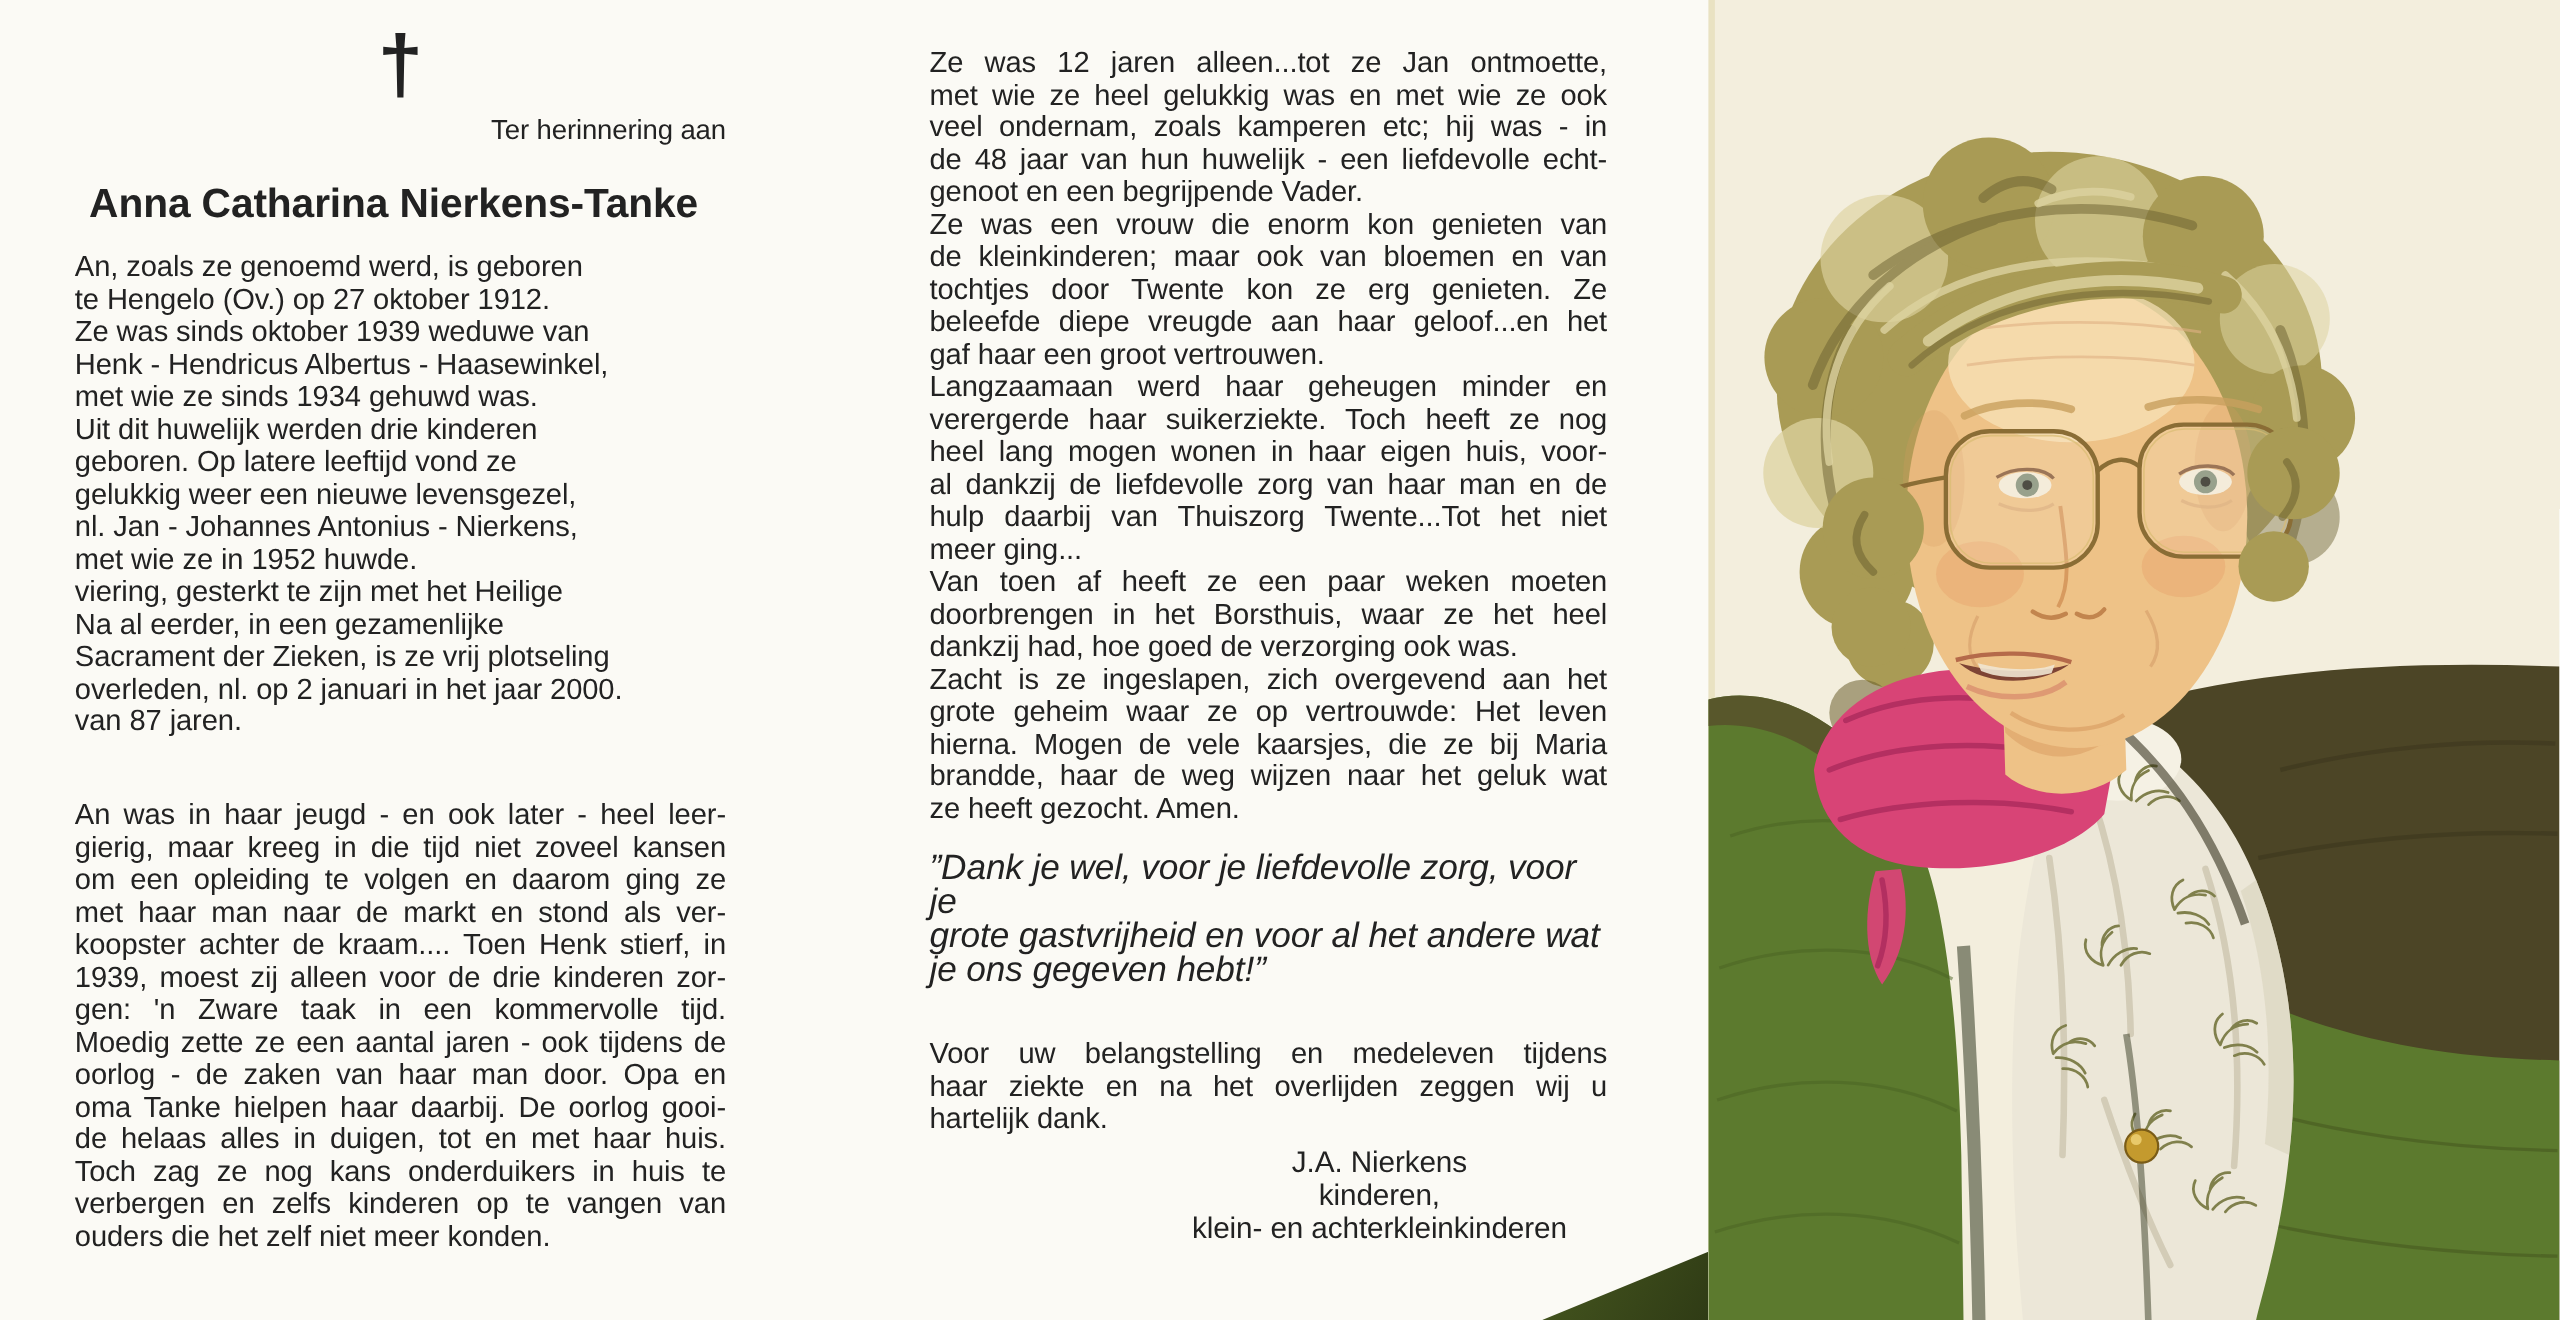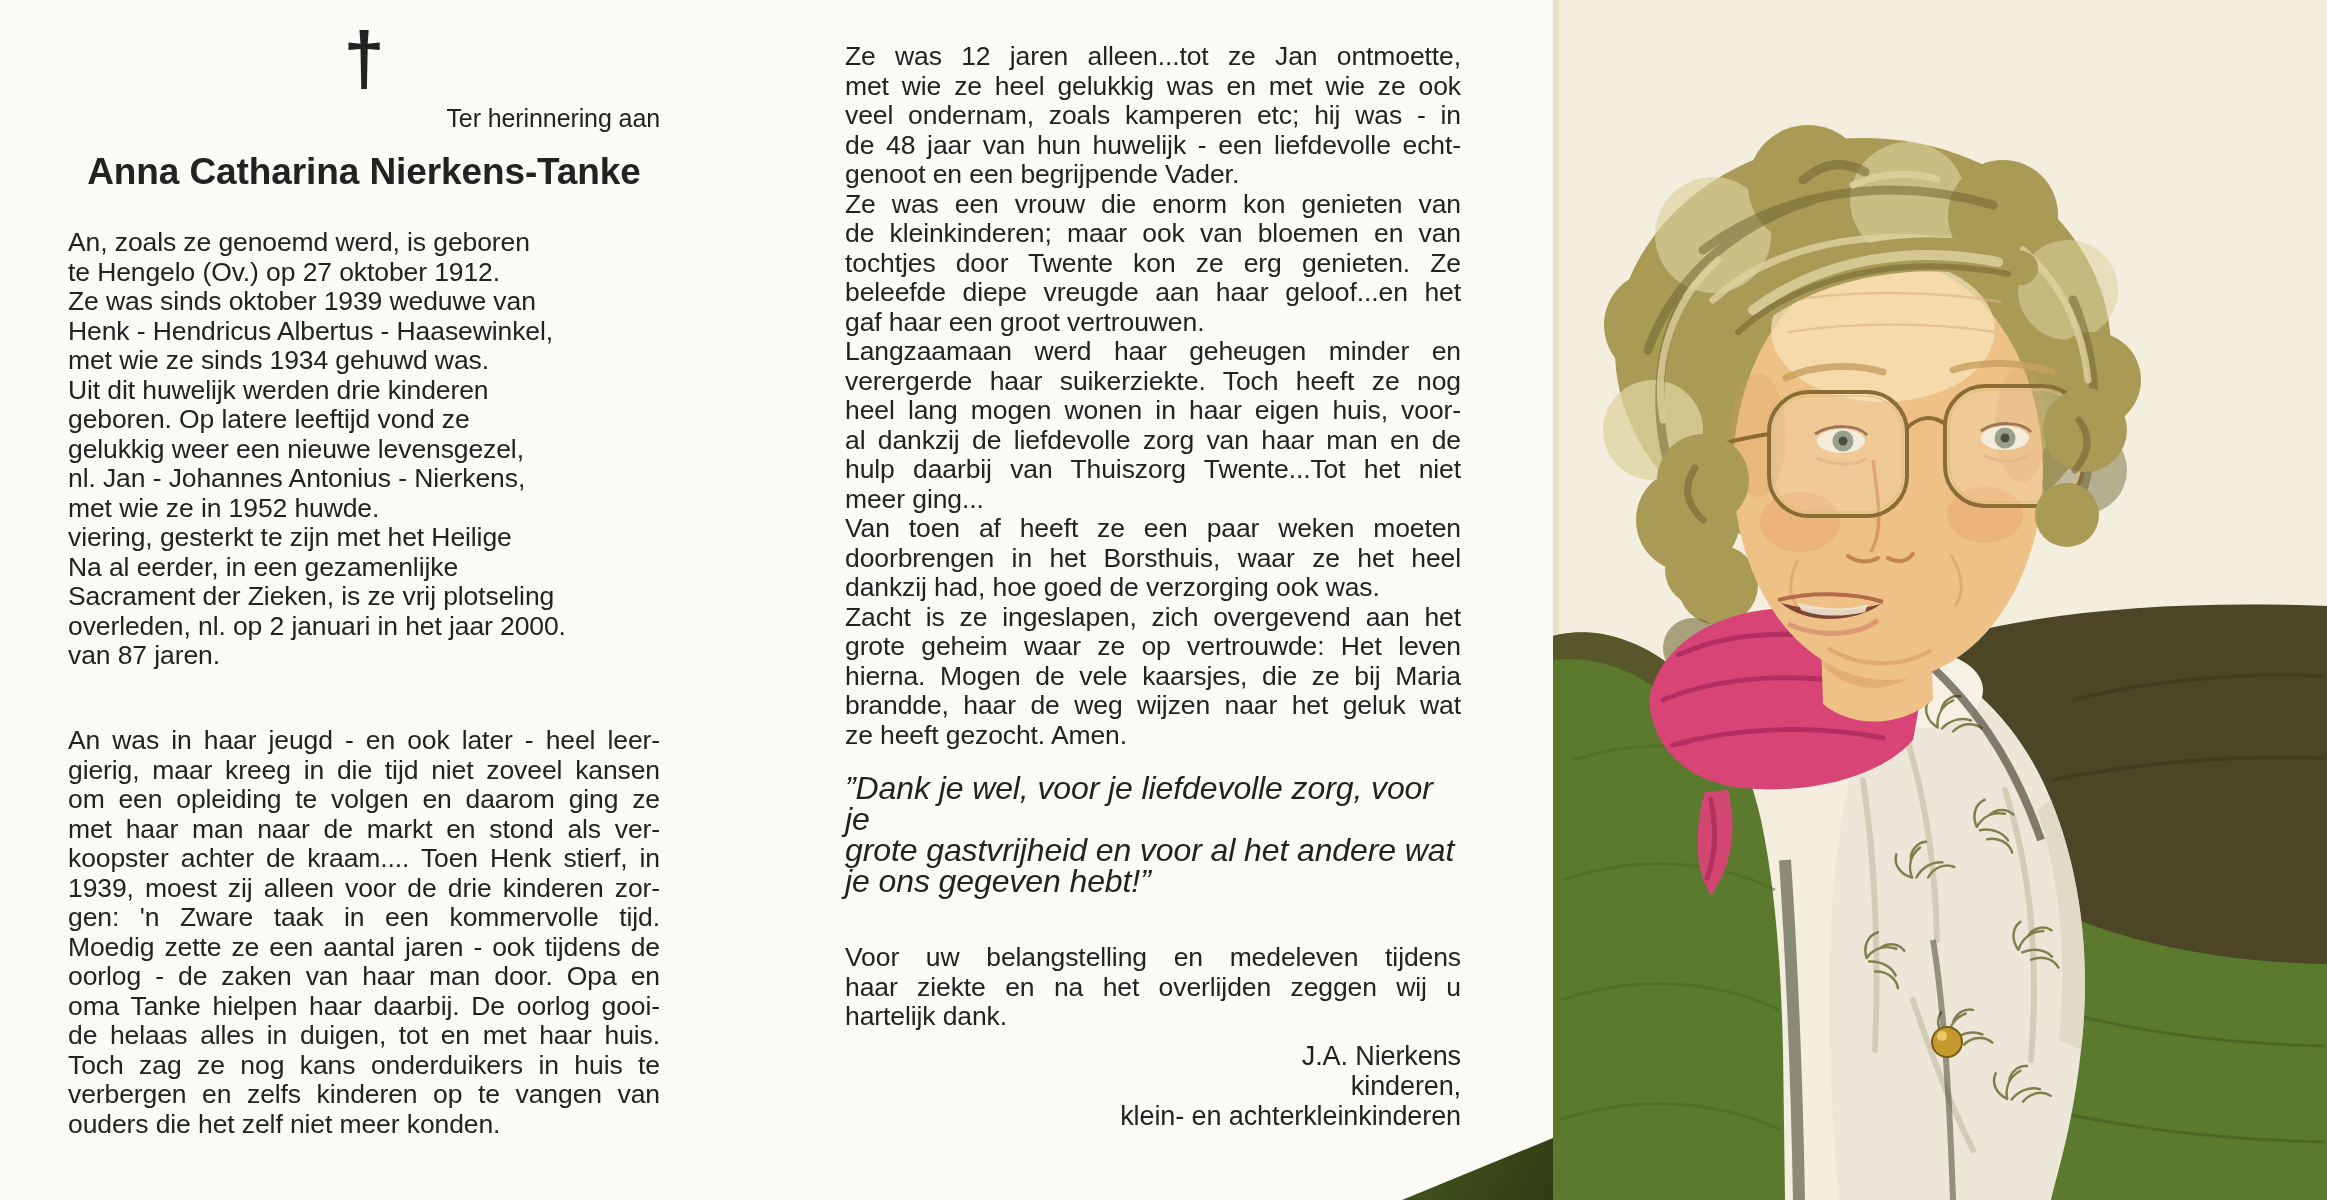--- a/index.html
+++ b/index.html
@@ -14,27 +14,27 @@
   html,body{margin:0;padding:0}
   .page{position:relative;width:2327px;height:1200px;background:var(--page-bg);
         font-family:"Liberation Sans",sans-serif;color:var(--ink);overflow:hidden;
         letter-spacing:-0.1px}
   .col{position:absolute;top:0;height:1200px}
   .left{left:68px;width:592px}
   .mid{left:845px;width:616px}
   .abs{position:absolute;left:0;width:100%}
   .cross{top:16px;font-size:74px;line-height:86px;text-align:center;font-weight:bold}
   .intro{top:102px;font-size:25px;line-height:32px;text-align:right}
-  .name{top:148px;font-size:37px;line-height:48px;font-weight:bold;text-align:center;margin:0}
+  .name{top:148px;font-size:37px;line-height:48px;font-weight:bold;text-align:left;margin:13px}
   .para{font-size:26.5px;line-height:29.5px}
   .line{width:100%}
   .line.justify{text-align:justify;text-align-last:justify}
   .line.justify.last{text-align-last:left}
   .line.center{text-align:left}
-  .line.left{text-align:right}
+  .line.left{text-align:center}
   .quote{top:773px;font-size:32px;line-height:31px;font-style:italic}
   .thanks{top:943px}
   .signature{top:1041px;padding-left:202px;box-sizing:border-box;font-size:27px;line-height:30px}
   .photo{position:absolute;left:1553px;top:0;width:774px;height:1200px}
   .photo svg{display:block}
   .corner-wedge{position:absolute;left:1402px;top:1138px;width:151px;height:62px;
         background:linear-gradient(120deg,var(--green-dk),var(--wedge));
         clip-path:polygon(0 100%,100% 0,100% 100%)}
 </style>
 </head>

